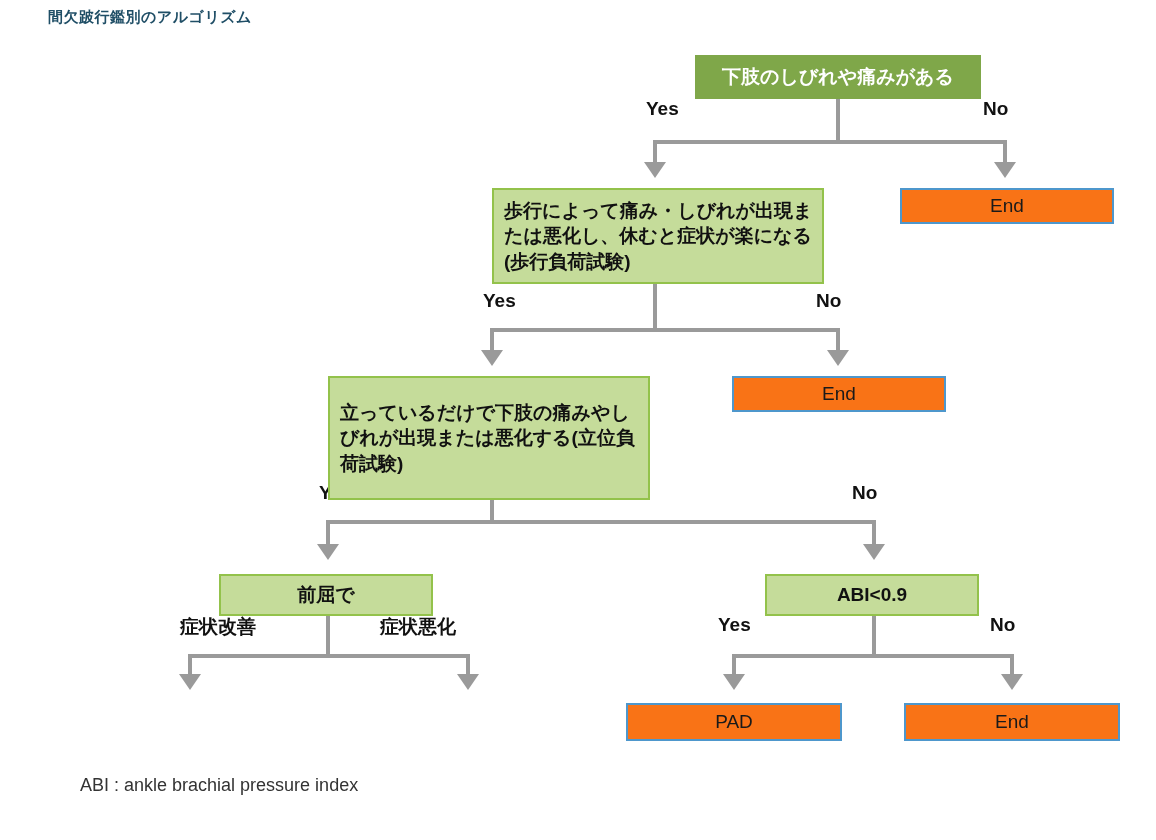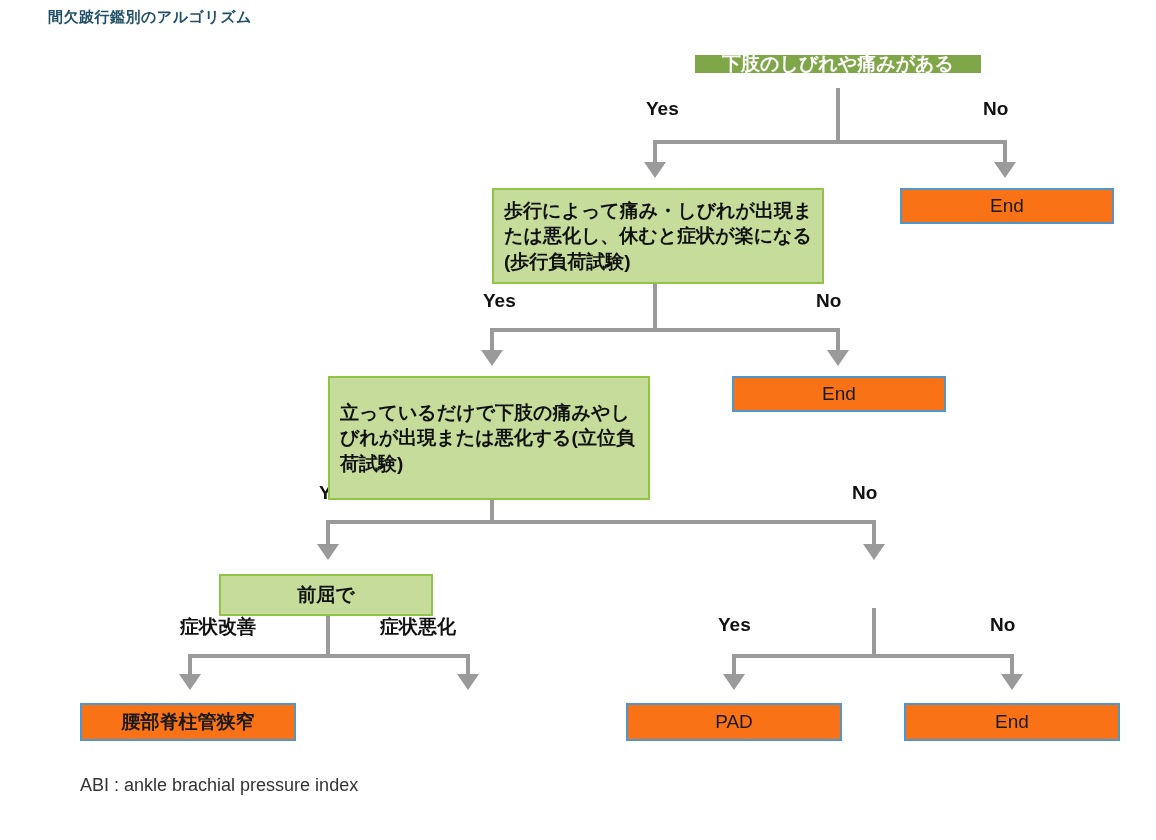--- a/index.html
+++ b/index.html
@@ -172,21 +172,21 @@
   <div class="vline" style="left:872px; top:608px; height:50px;"></div>
   <div class="hline" style="left:732px; top:654px; width:282px;"></div>
   <div class="vline" style="left:732px; top:654px; height:22px;"></div>
   <div class="arrowhead" style="left:723px; top:674px;"></div>
   <div class="vline" style="left:1010px; top:654px; height:22px;"></div>
   <div class="arrowhead" style="left:1001px; top:674px;"></div>
 
   <div class="branch-label en" style="left:718px; top:614px;">Yes</div>
   <div class="branch-label en" style="left:990px; top:614px;">No</div>
 
-  <div class="node node-green-solid" style="left:695px; top:55px; width:286px; height:18px;">
+  <div class="node node-green-solid" style="left:695px; top:55px; width:286px; height:44px;">
     <span class="node-label-text">下肢のしびれや痛みがある</span>
   </div>
 
   <div class="node node-blue" style="left:900px; top:188px; width:214px; height:36px;">
     <span class="node-label-text">End</span>
   </div>
 
   <div class="node node-green-light" style="left:492px; top:188px; width:332px; height:96px;">
     <span class="node-label-text">歩行によって痛み・しびれが出現または悪化し、休むと症状が楽になる(歩行負荷試験)</span>
   </div>
@@ -196,24 +196,24 @@
   </div>
 
   <div class="node node-green-light" style="left:328px; top:376px; width:322px; height:124px;justify-content:flex-end;">
     <span class="node-label-text">立っているだけで下肢の痛みやしびれが出現または悪化する(立位負荷試験)</span>
   </div>
 
   <div class="node node-green-light center" style="left:219px; top:574px; width:214px; height:34px;">
     <span class="node-label-text">前屈で</span>
   </div>
 
-
-  <div class="node node-blue jp" style="left:80px; top:703px; width:216px; height:38px;">
-    <span class="node-label-text">腰部脊柱管狭窄</span>
-  </div>
+  <div class="node node-green-light center" style="left:765px; top:574px; width:214px; height:34px;">
+    <span class="node-label-text">ABI&lt;0.9</span>
+  </div>
+
 
 
   <div class="node node-blue" style="left:626px; top:703px; width:216px; height:38px;">
     <span class="node-label-text">PAD</span>
   </div>
 
   <div class="node node-blue" style="left:904px; top:703px; width:216px; height:38px;">
     <span class="node-label-text">End</span>
   </div>
 

